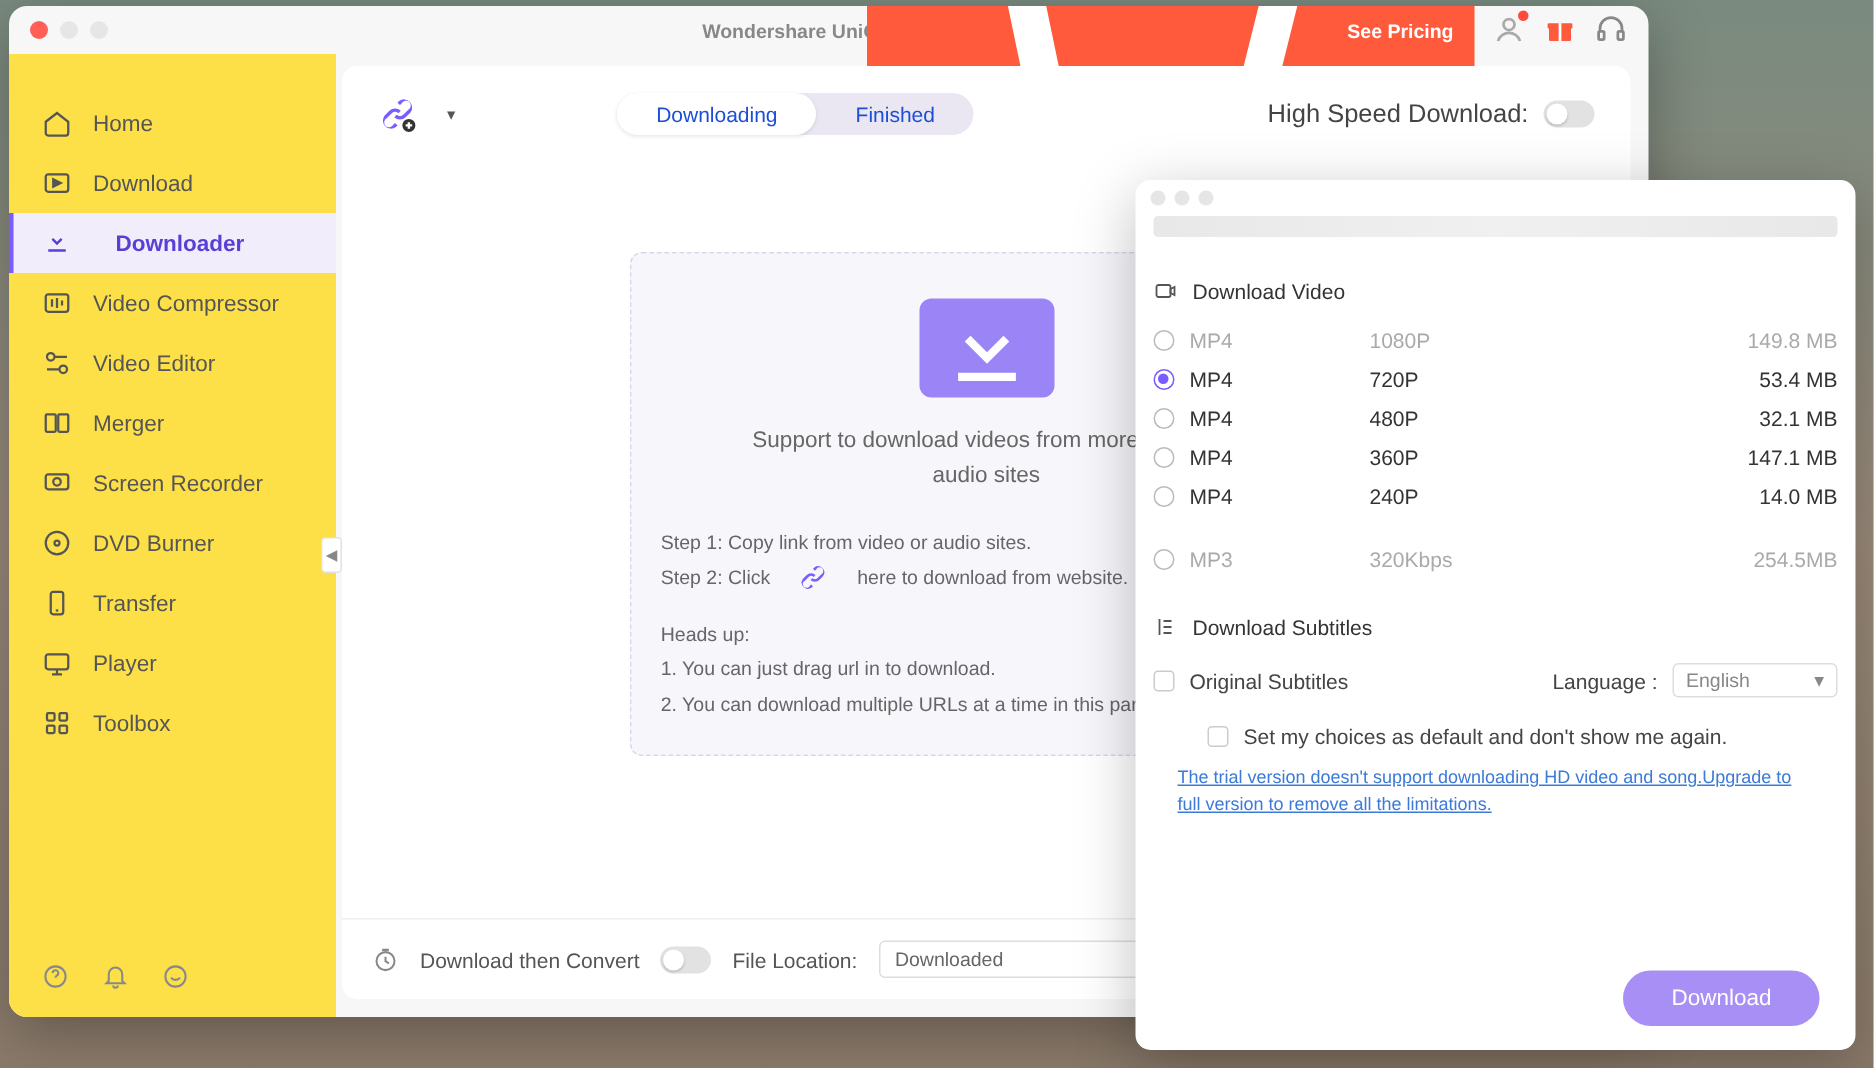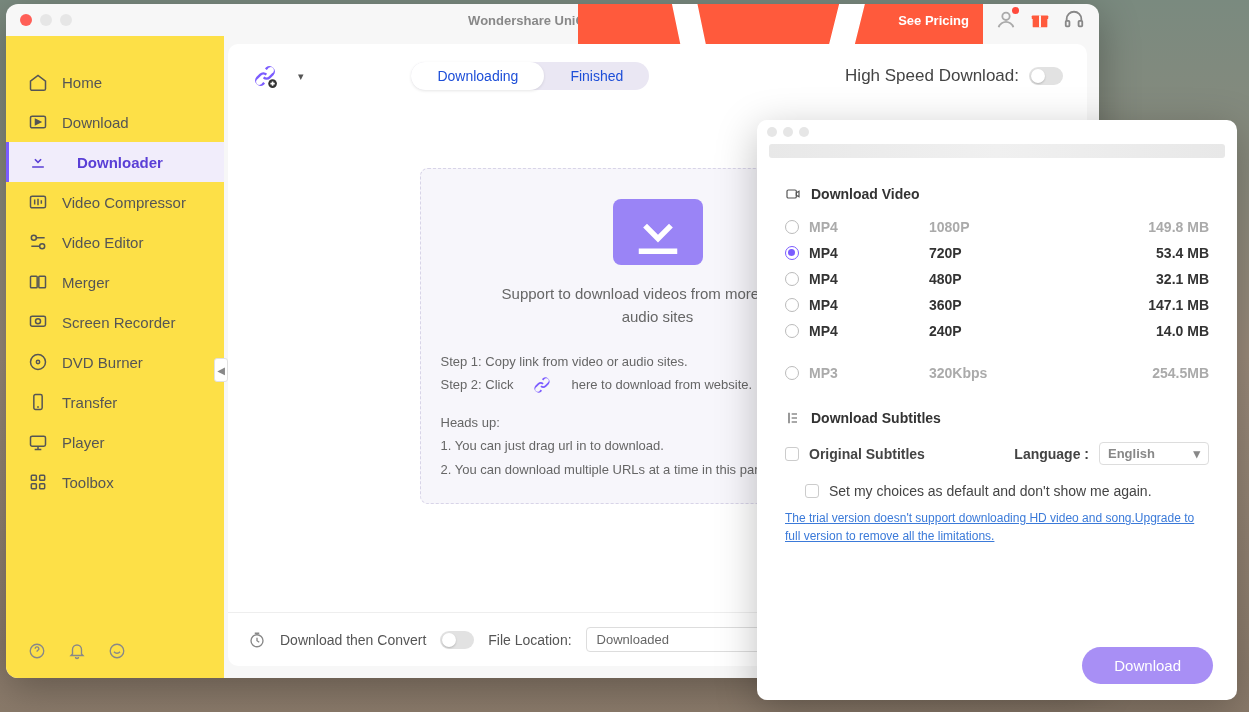--- a/index.html
+++ b/index.html
@@ -202,21 +202,21 @@
   height: 580px;
   background: #fff;
   border-radius: 10px;
   box-shadow: 0 10px 40px rgba(0,0,0,0.25);
   display: flex;
   flex-direction: column;
 }
 .dl-titlebar { height: 24px; display:flex; align-items:center; padding: 0 10px; gap:6px;}
 .dl-titlebar span { width:10px; height:10px; border-radius:50%; background:#e6e6e6;}
 .dl-thumb-strip { height: 14px; background: linear-gradient(90deg,#e8e8e8 0%,#f0f0f0 50%,#e8e8e8 100%); margin: 0 12px 12px; border-radius:3px; }
-.dl-section { padding: 8px 28px; font-weight: bold; }
+.dl-section { padding: 8px 12px; }
 .dl-section-head { display:flex; align-items:center; gap:10px; color:#333; font-size:14px; margin: 8px 0 12px; }
 .dl-row {
   display: grid;
   grid-template-columns: 24px 120px 140px 1fr;
   align-items: center;
   padding: 5px 0;
   font-size: 14px;
   color: #333;
 }
 .dl-row .size { text-align: right; }

